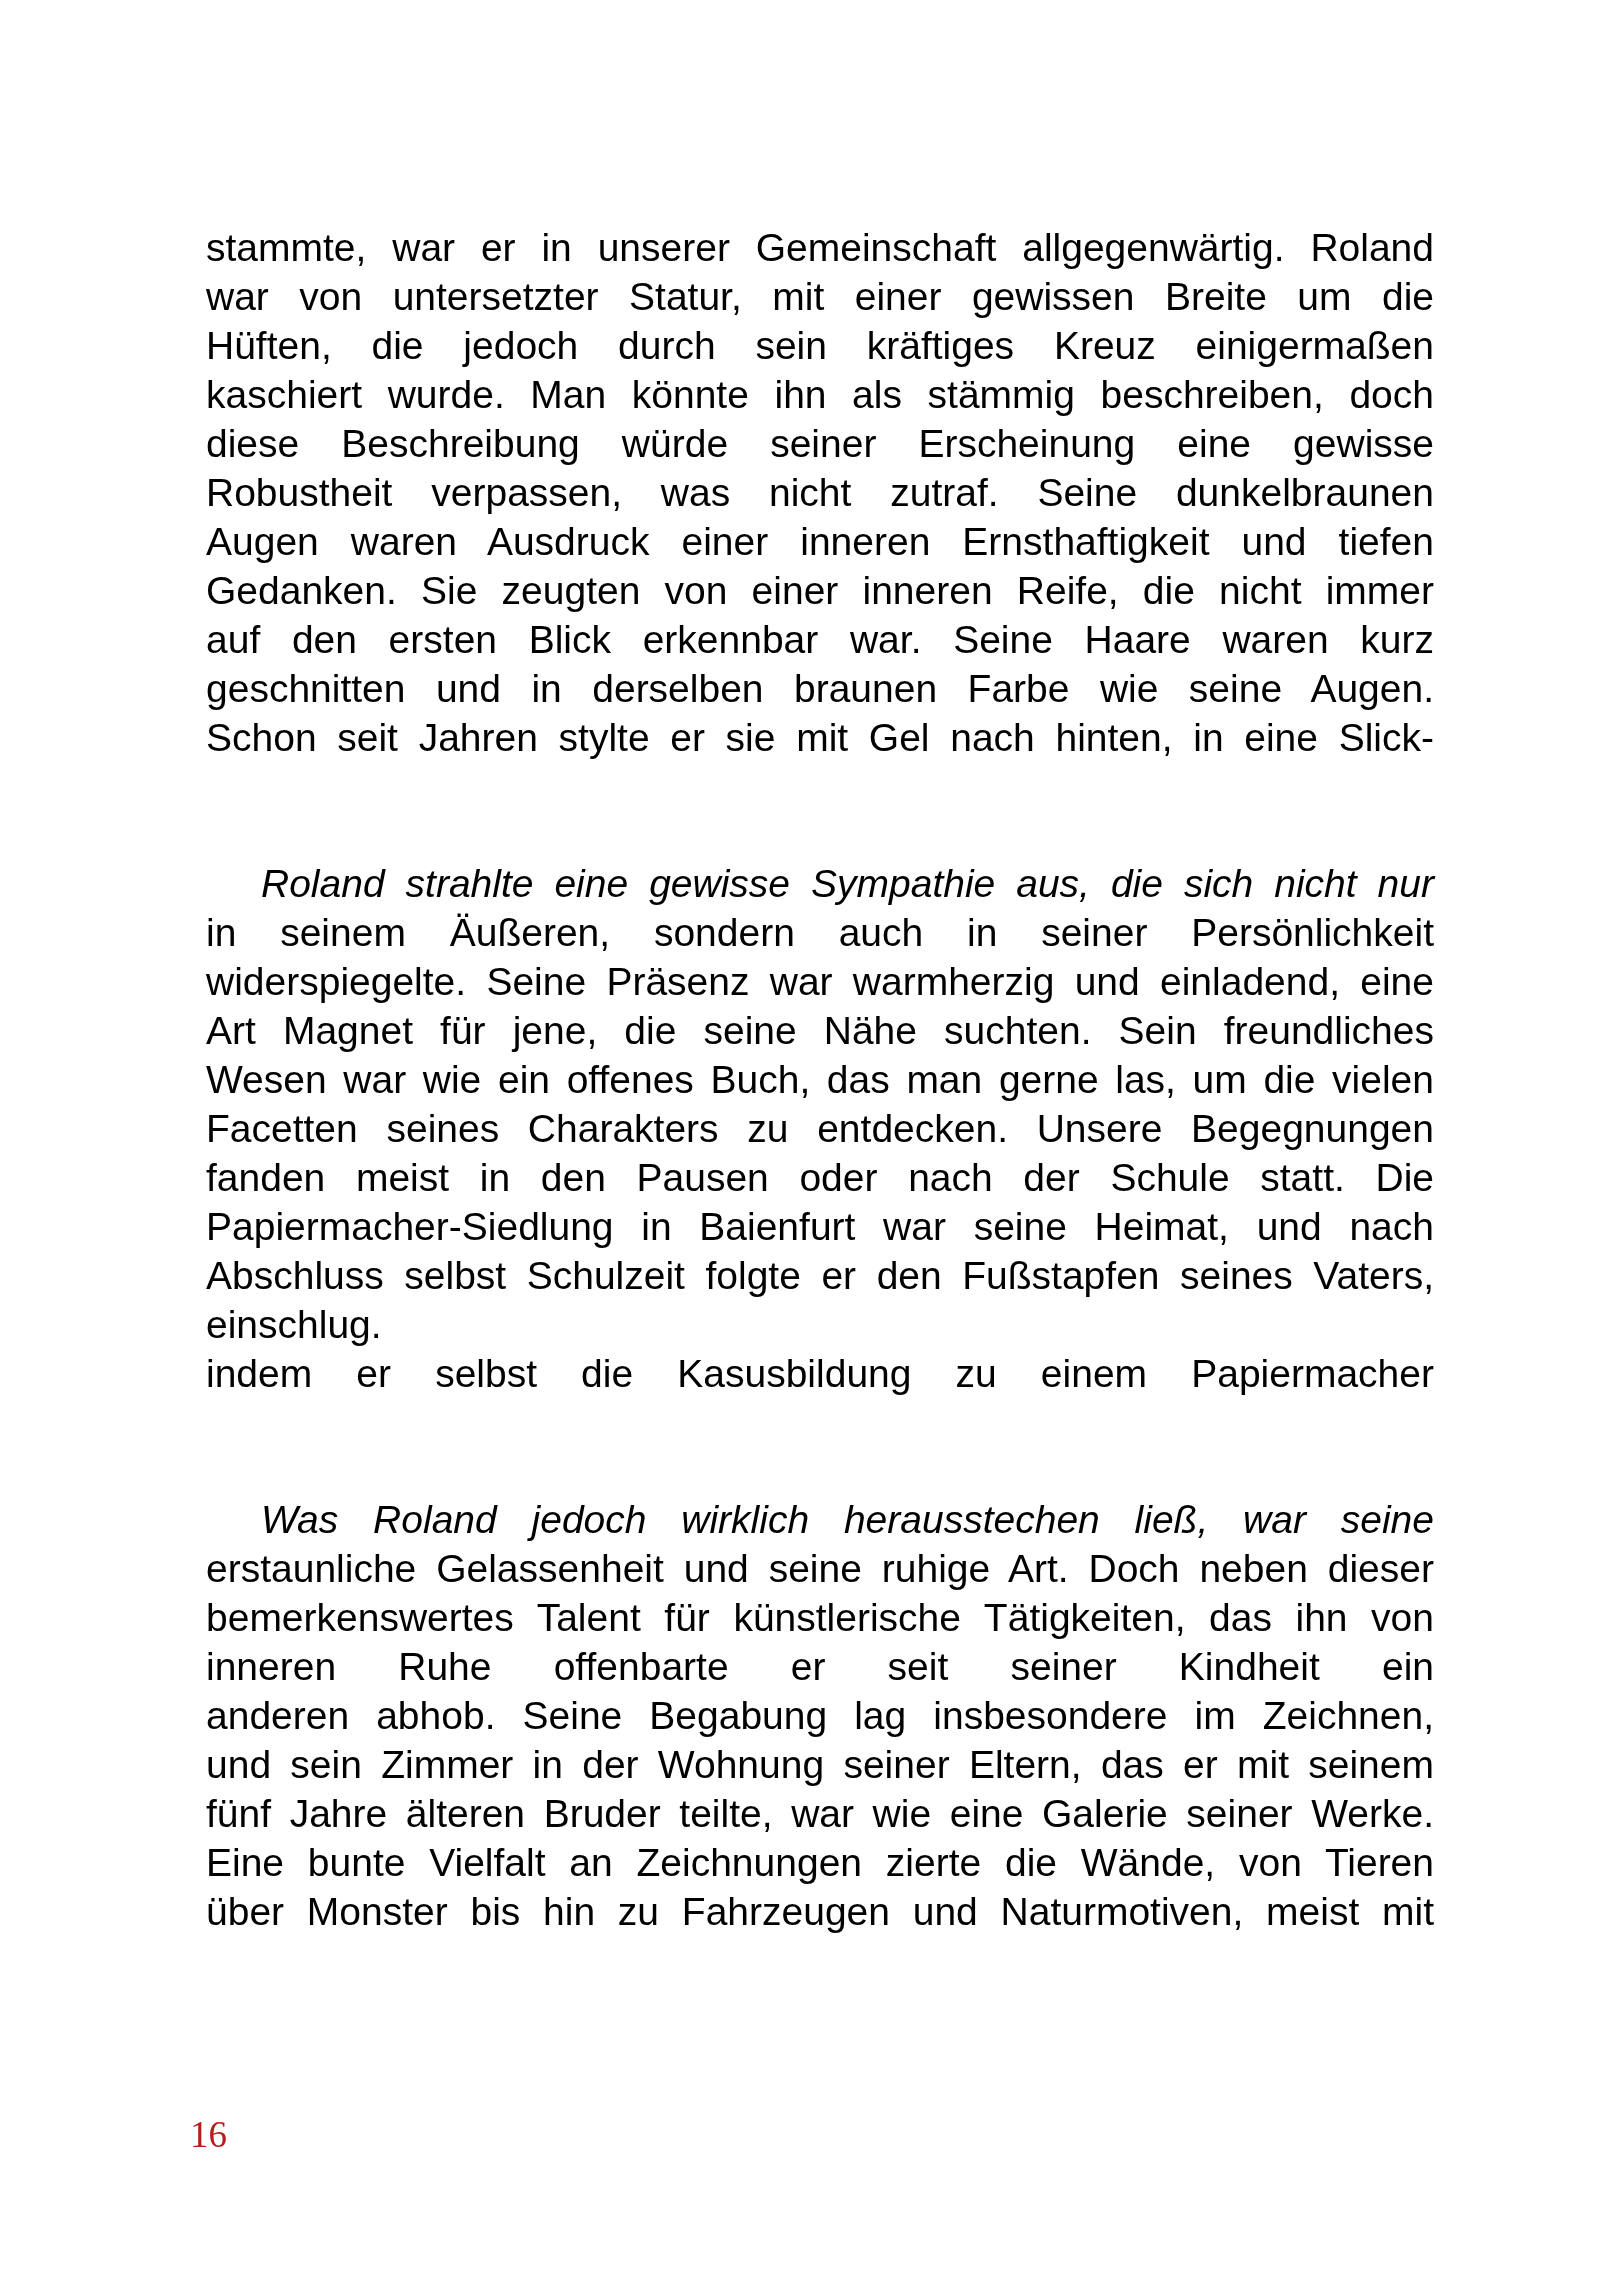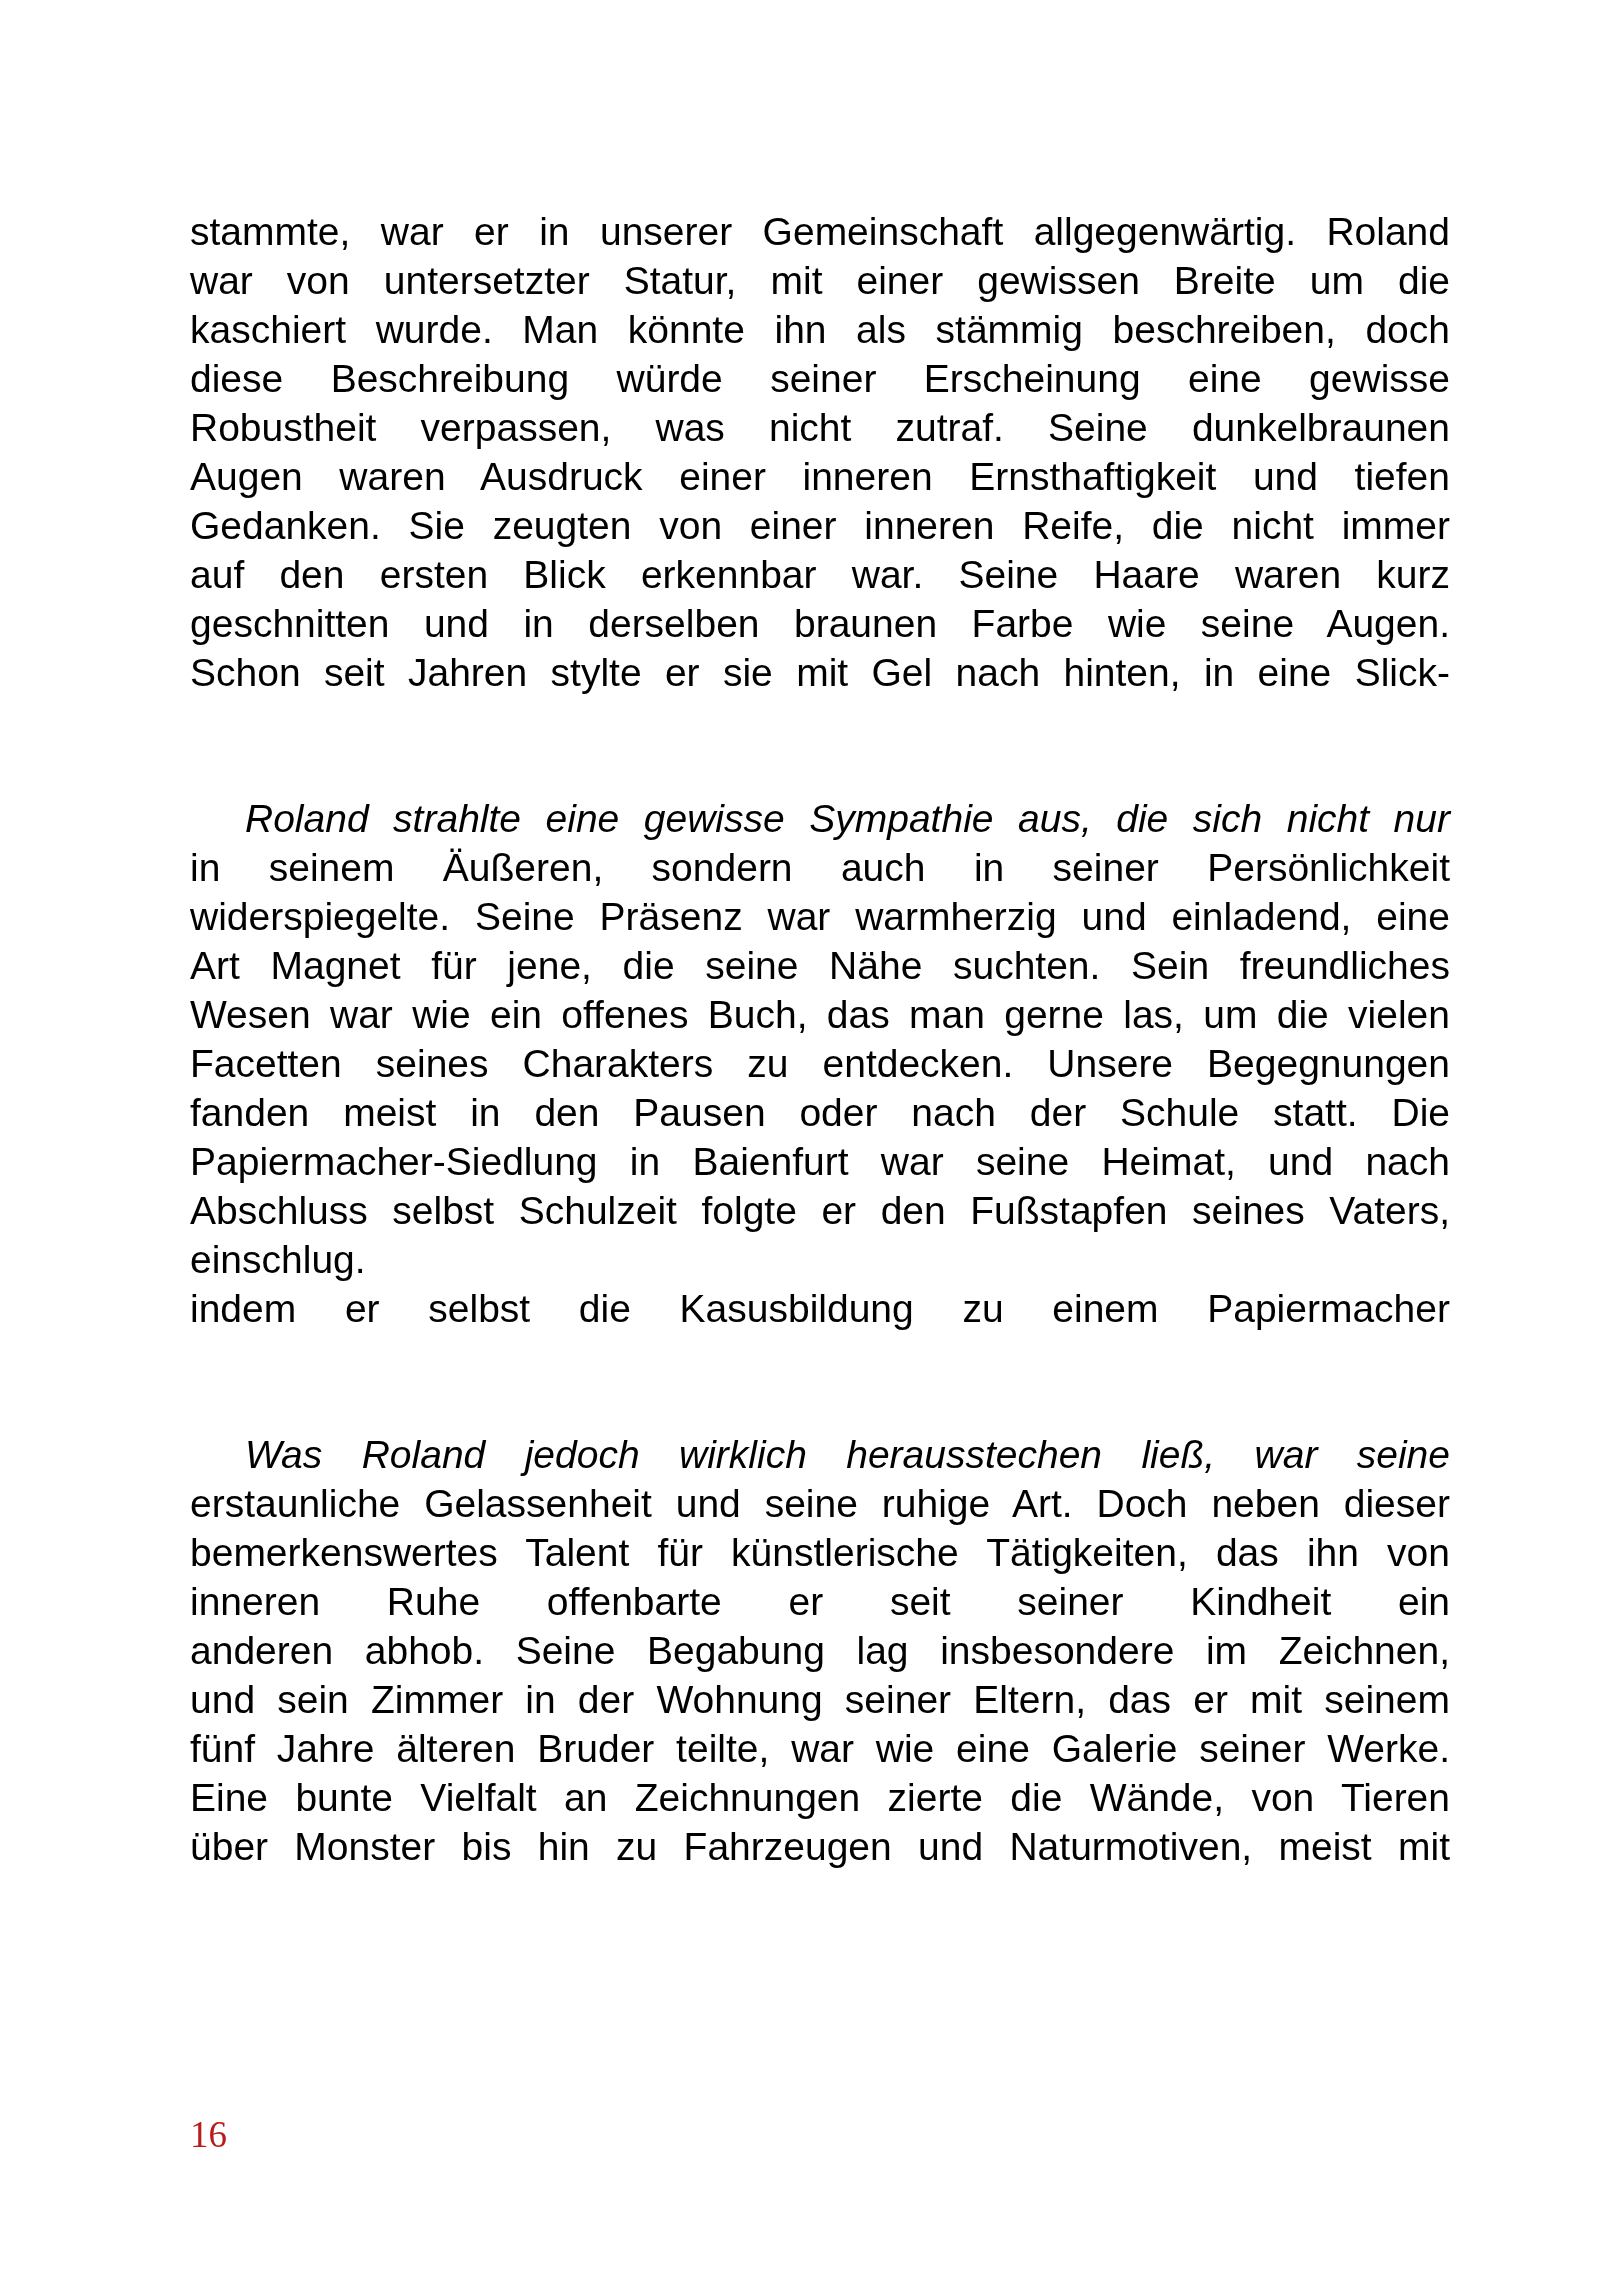--- a/index.html
+++ b/index.html
@@ -19,21 +19,21 @@
     position: absolute;
     left: 190px;
     top: 207px;
     width: 1260px;
     font-size: 39px;
     line-height: 49px;
     color: #000000;
     -webkit-font-smoothing: antialiased;
   }
   .paragraph {
-    margin: 0;
+    margin: 16px;
     padding: 0;
   }
   .paragraph + .paragraph {
     margin-top: 97px;
   }
   .line {
     text-align: justify;
     text-align-last: justify;
     white-space: normal;
   }
@@ -55,20 +55,21 @@
   }
 </style>
 </head>
 <body>
 
 <div class="page">
   <div class="text-block" id="text-block">
       <div class="paragraph">
         <div class="line">stammte, war er in unserer Gemeinschaft allgegenwärtig. Roland</div>
         <div class="line">war von untersetzter Statur, mit einer gewissen Breite um die</div>
+        <div class="line">Hüften, die jedoch durch sein kräftiges Kreuz einigermaßen</div>
         <div class="line">kaschiert wurde. Man könnte ihn als stämmig beschreiben, doch</div>
         <div class="line">diese Beschreibung würde seiner Erscheinung eine gewisse</div>
         <div class="line">Robustheit verpassen, was nicht zutraf. Seine dunkelbraunen</div>
         <div class="line">Augen waren Ausdruck einer inneren Ernsthaftigkeit und tiefen</div>
         <div class="line">Gedanken. Sie zeugten von einer inneren Reife, die nicht immer</div>
         <div class="line">auf den ersten Blick erkennbar war. Seine Haare waren kurz</div>
         <div class="line">geschnitten und in derselben braunen Farbe wie seine Augen.</div>
         <div class="line">Schon seit Jahren stylte er sie mit Gel nach hinten, in eine Slick-</div>
       </div>
       <div class="paragraph">

